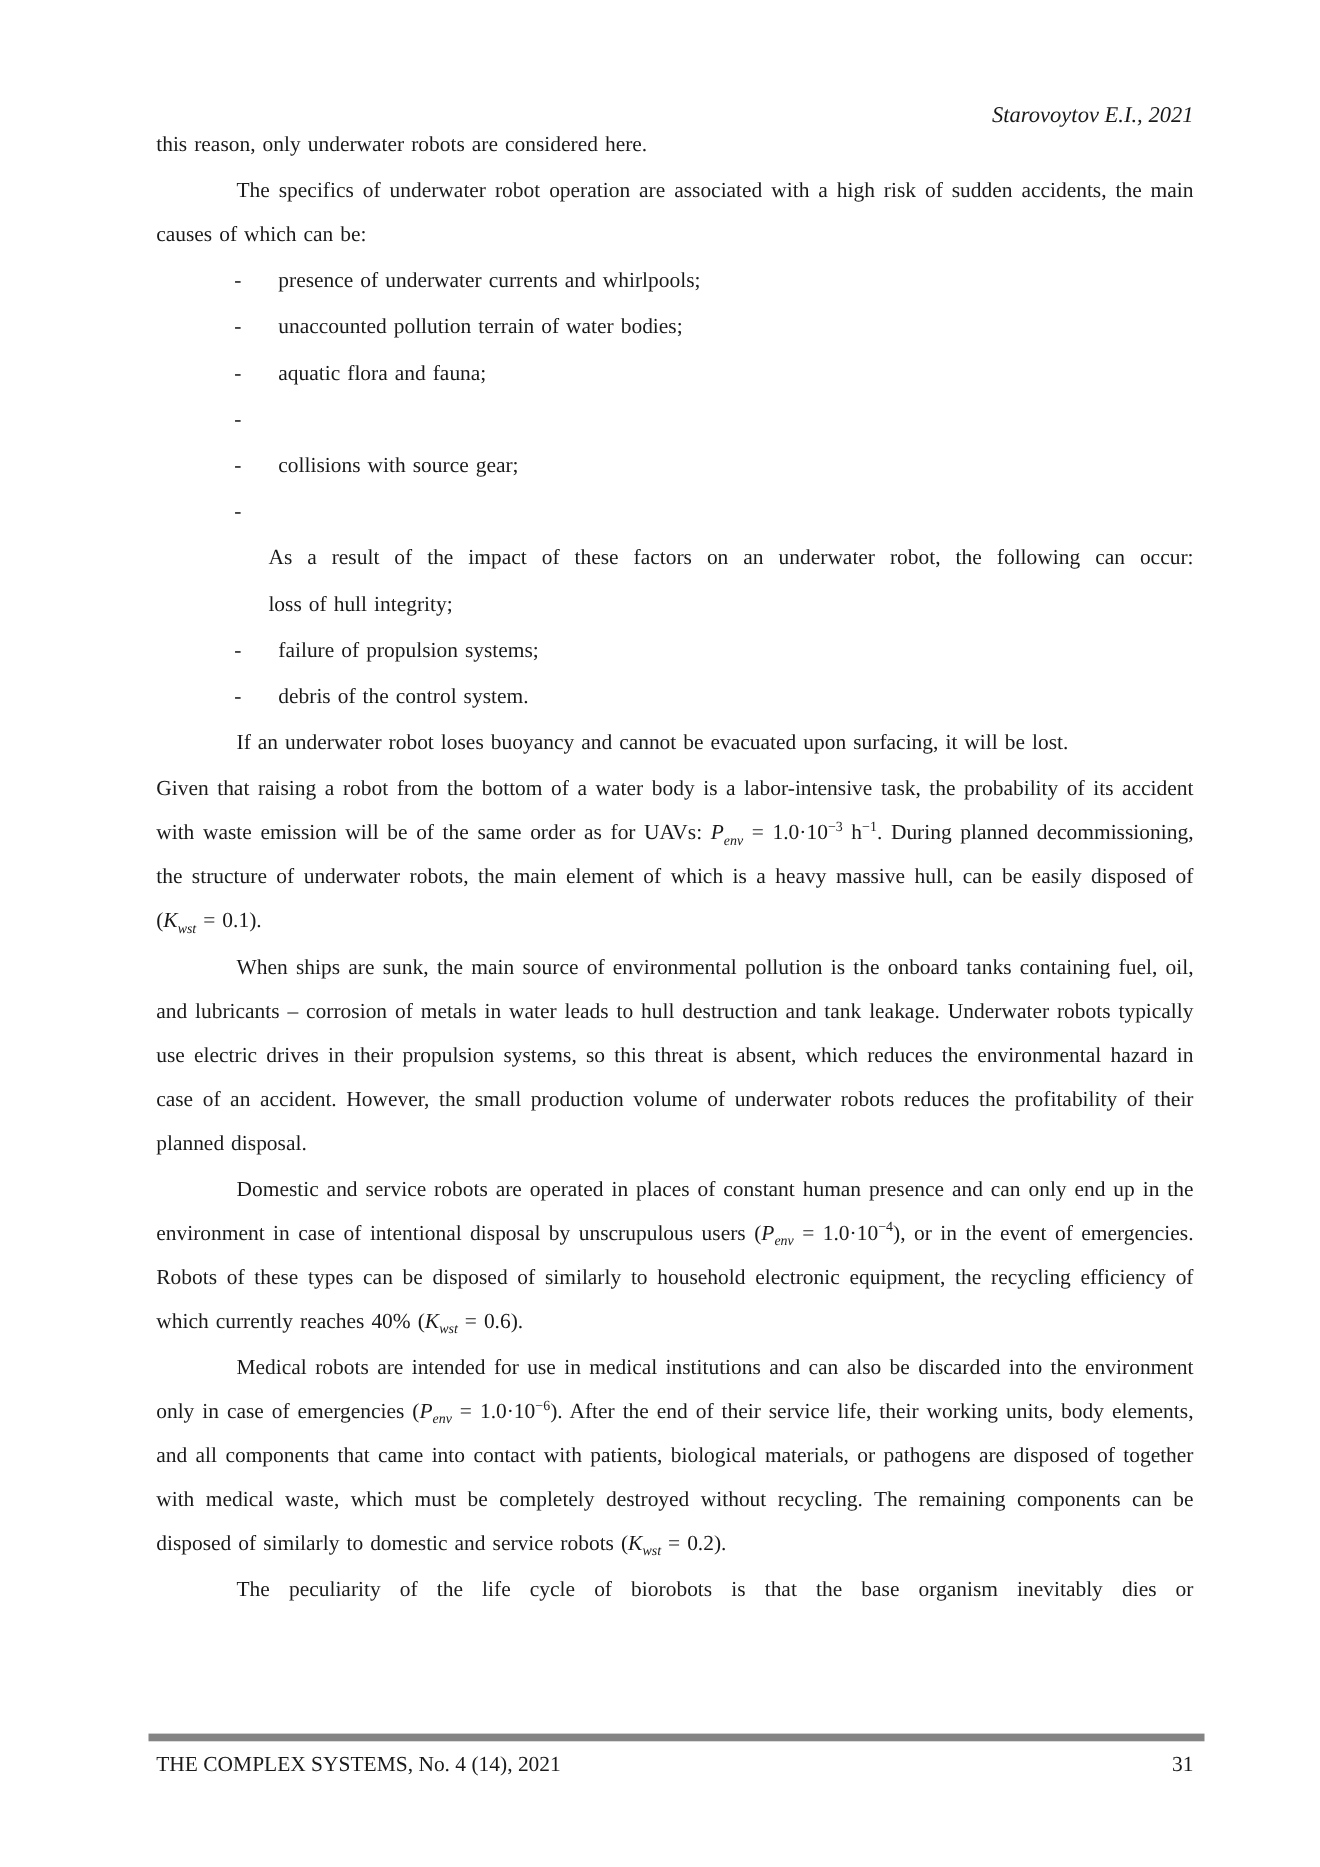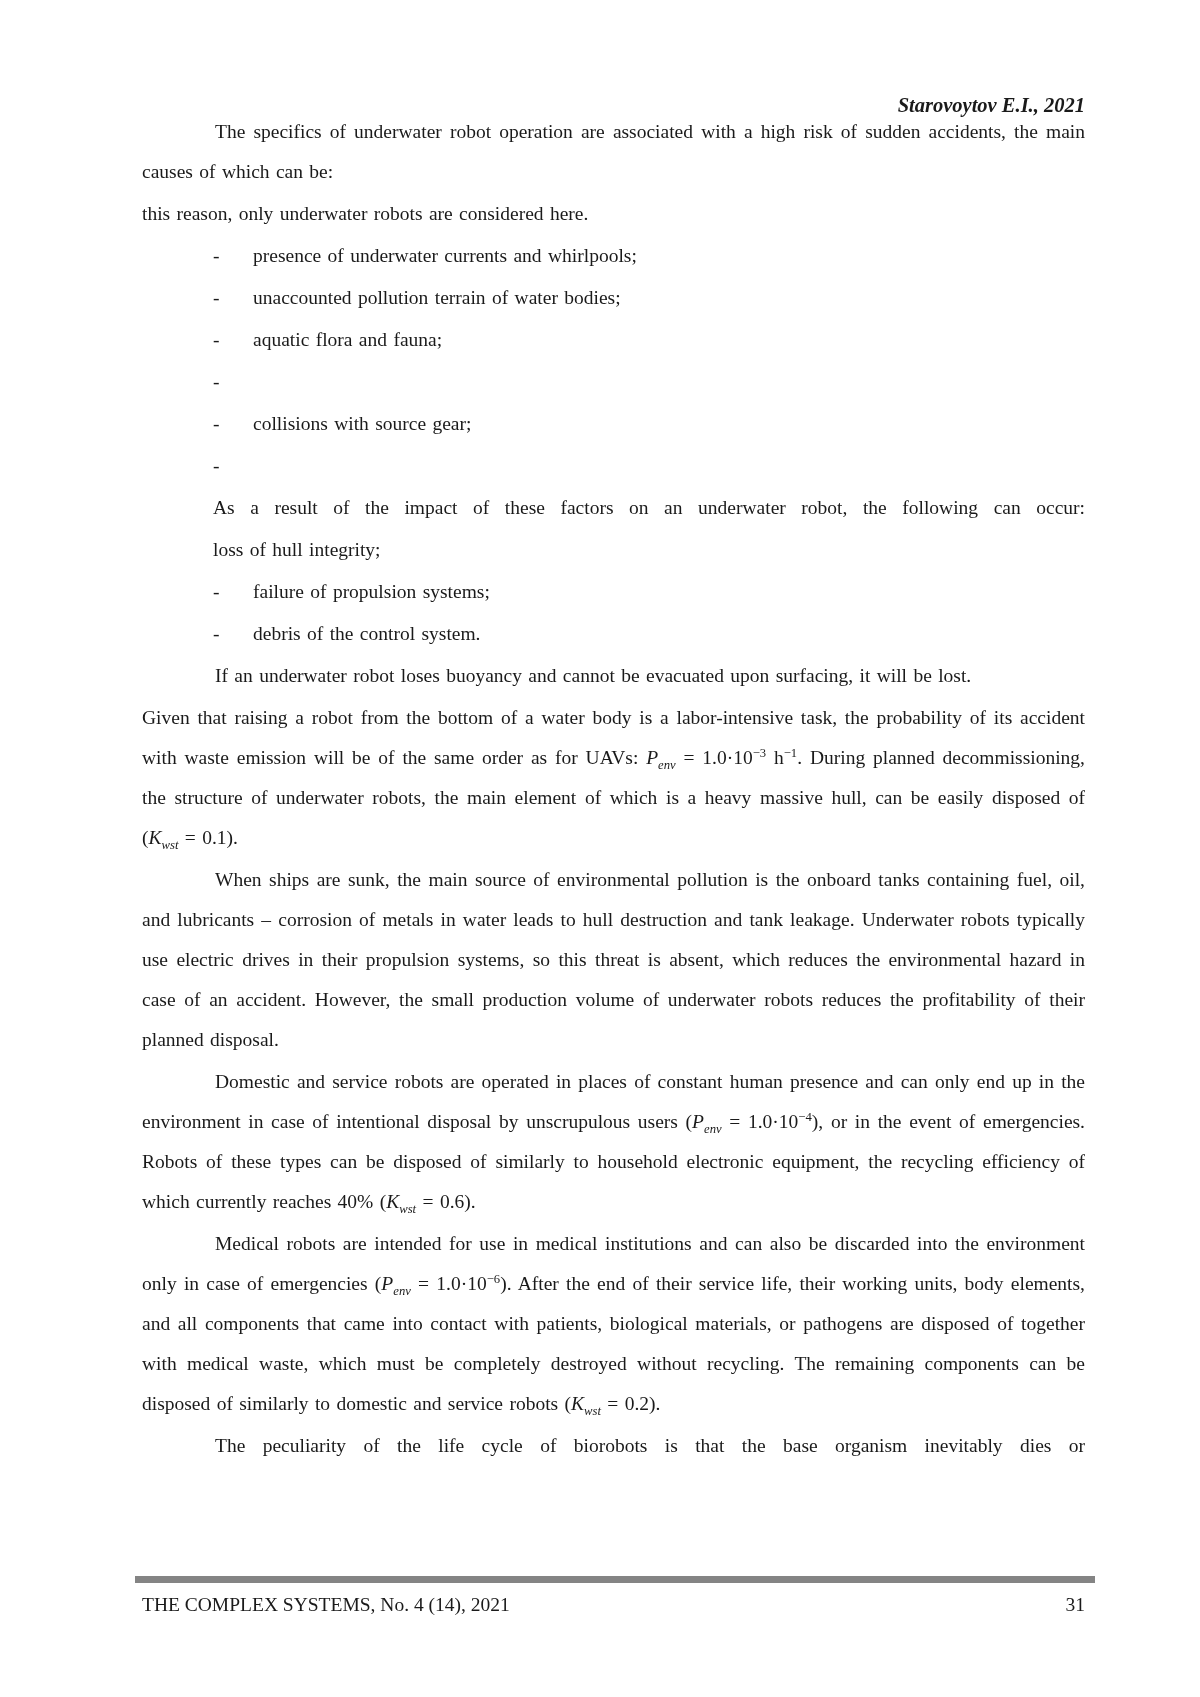--- a/index.html
+++ b/index.html
@@ -17,37 +17,37 @@
     background: #ffffff;
     overflow: hidden;
   }
   .running-header {
     position: absolute;
     top: 92px;
     left: 142px;
     width: 943px;
     text-align: right;
     font-size: 20.5px;
-    font-weight: bold;
+    font-weight: normal;
     font-style: italic;
     line-height: 26px;
     white-space: nowrap;
   }
   .body-text {
     position: absolute;
     top: 112px;
     left: 142px;
     width: 943px;
     font-size: 19.5px;
     line-height: 40px;
     word-spacing: 1.5px;
   }
   .para { text-align: justify; margin: 0 0 2px 0; }
   .para.indent { text-indent: 73px; }
-  .para.block { margin-left: 71px; text-align: left; }
+  .para.block { margin-left: 102px; text-align: left; }
   .para.stretch { text-align: justify; text-align-last: justify; }
   .li {
     display: flex;
     margin: 0 0 2px 0;
     text-align: left;
   }
   .li-dash {
     margin-left: 71px;
     width: 40px;
     flex: 0 0 40px;
@@ -79,22 +79,22 @@
 </head>
 <body>
 
 <div class="page">
 
   <div class="running-header">
     <span>Starovoytov E.I., 2021</span>
   </div>
 
   <div class="body-text">
+      <div class="para plain">this reason, only underwater robots are considered here.</div>
       <div class="para indent">The specifics of underwater robot operation are associated with a high risk of sudden accidents, the main causes of which can be:</div>
-      <div class="para plain">this reason, only underwater robots are considered here.</div>
       <div class="li">
         <span class="li-dash">-</span>
         <span class="li-text">presence of underwater currents and whirlpools;</span>
       </div>
       <div class="li">
         <span class="li-dash">-</span>
         <span class="li-text">unaccounted pollution terrain of water bodies;</span>
       </div>
       <div class="li">
         <span class="li-dash">-</span>

